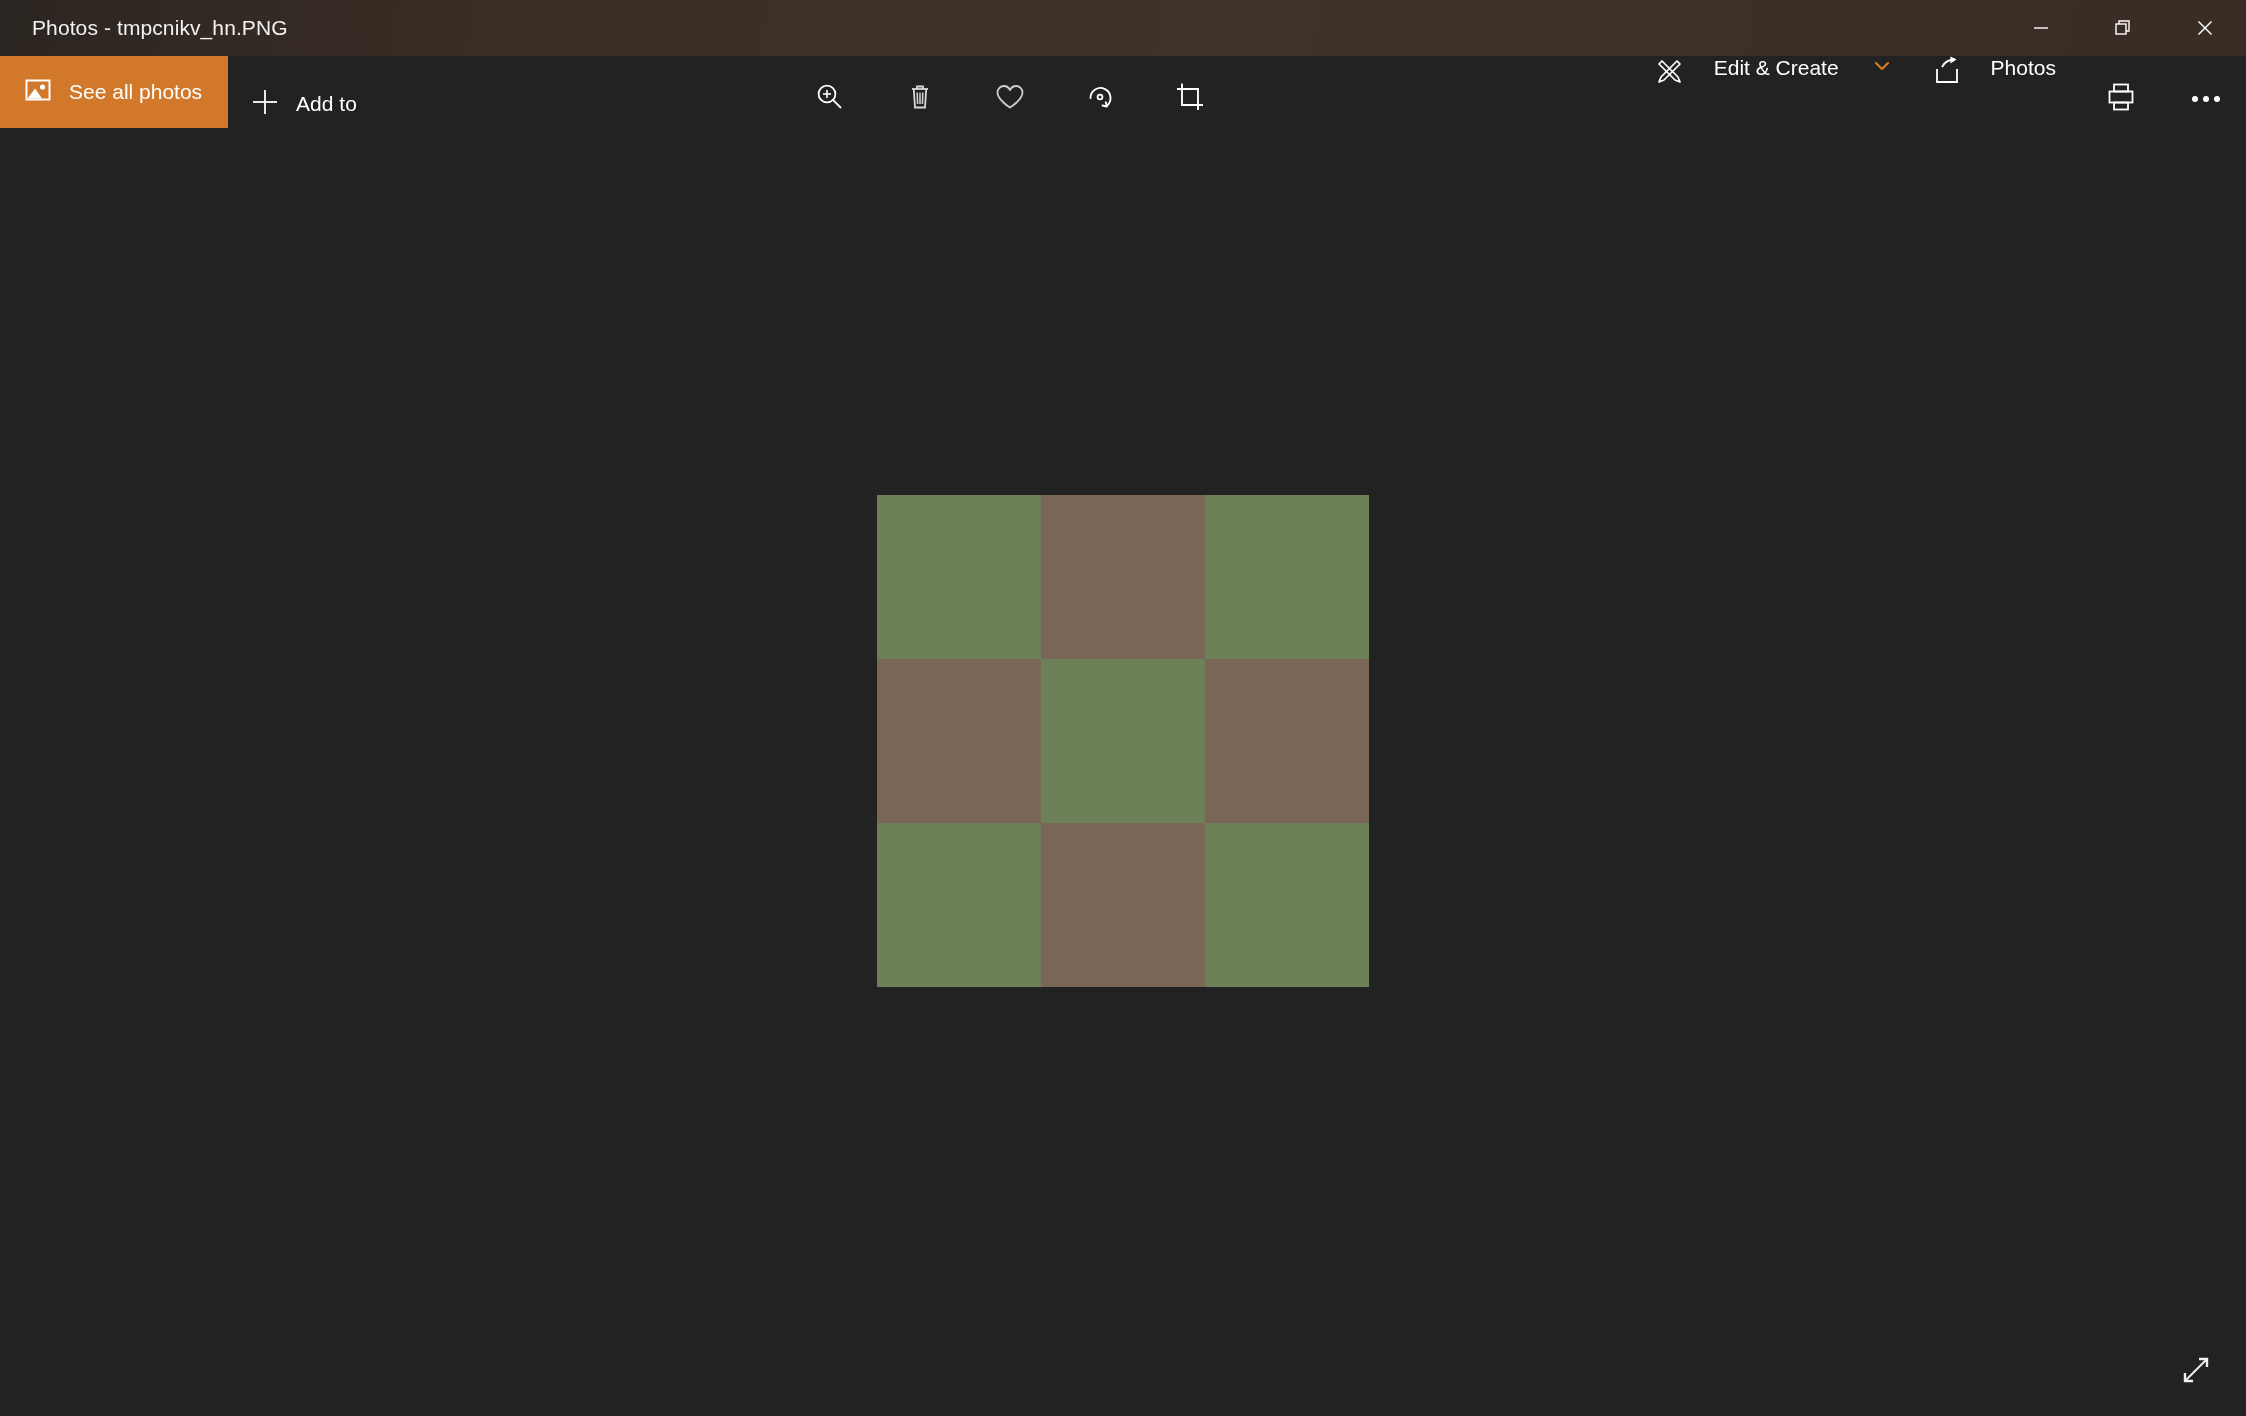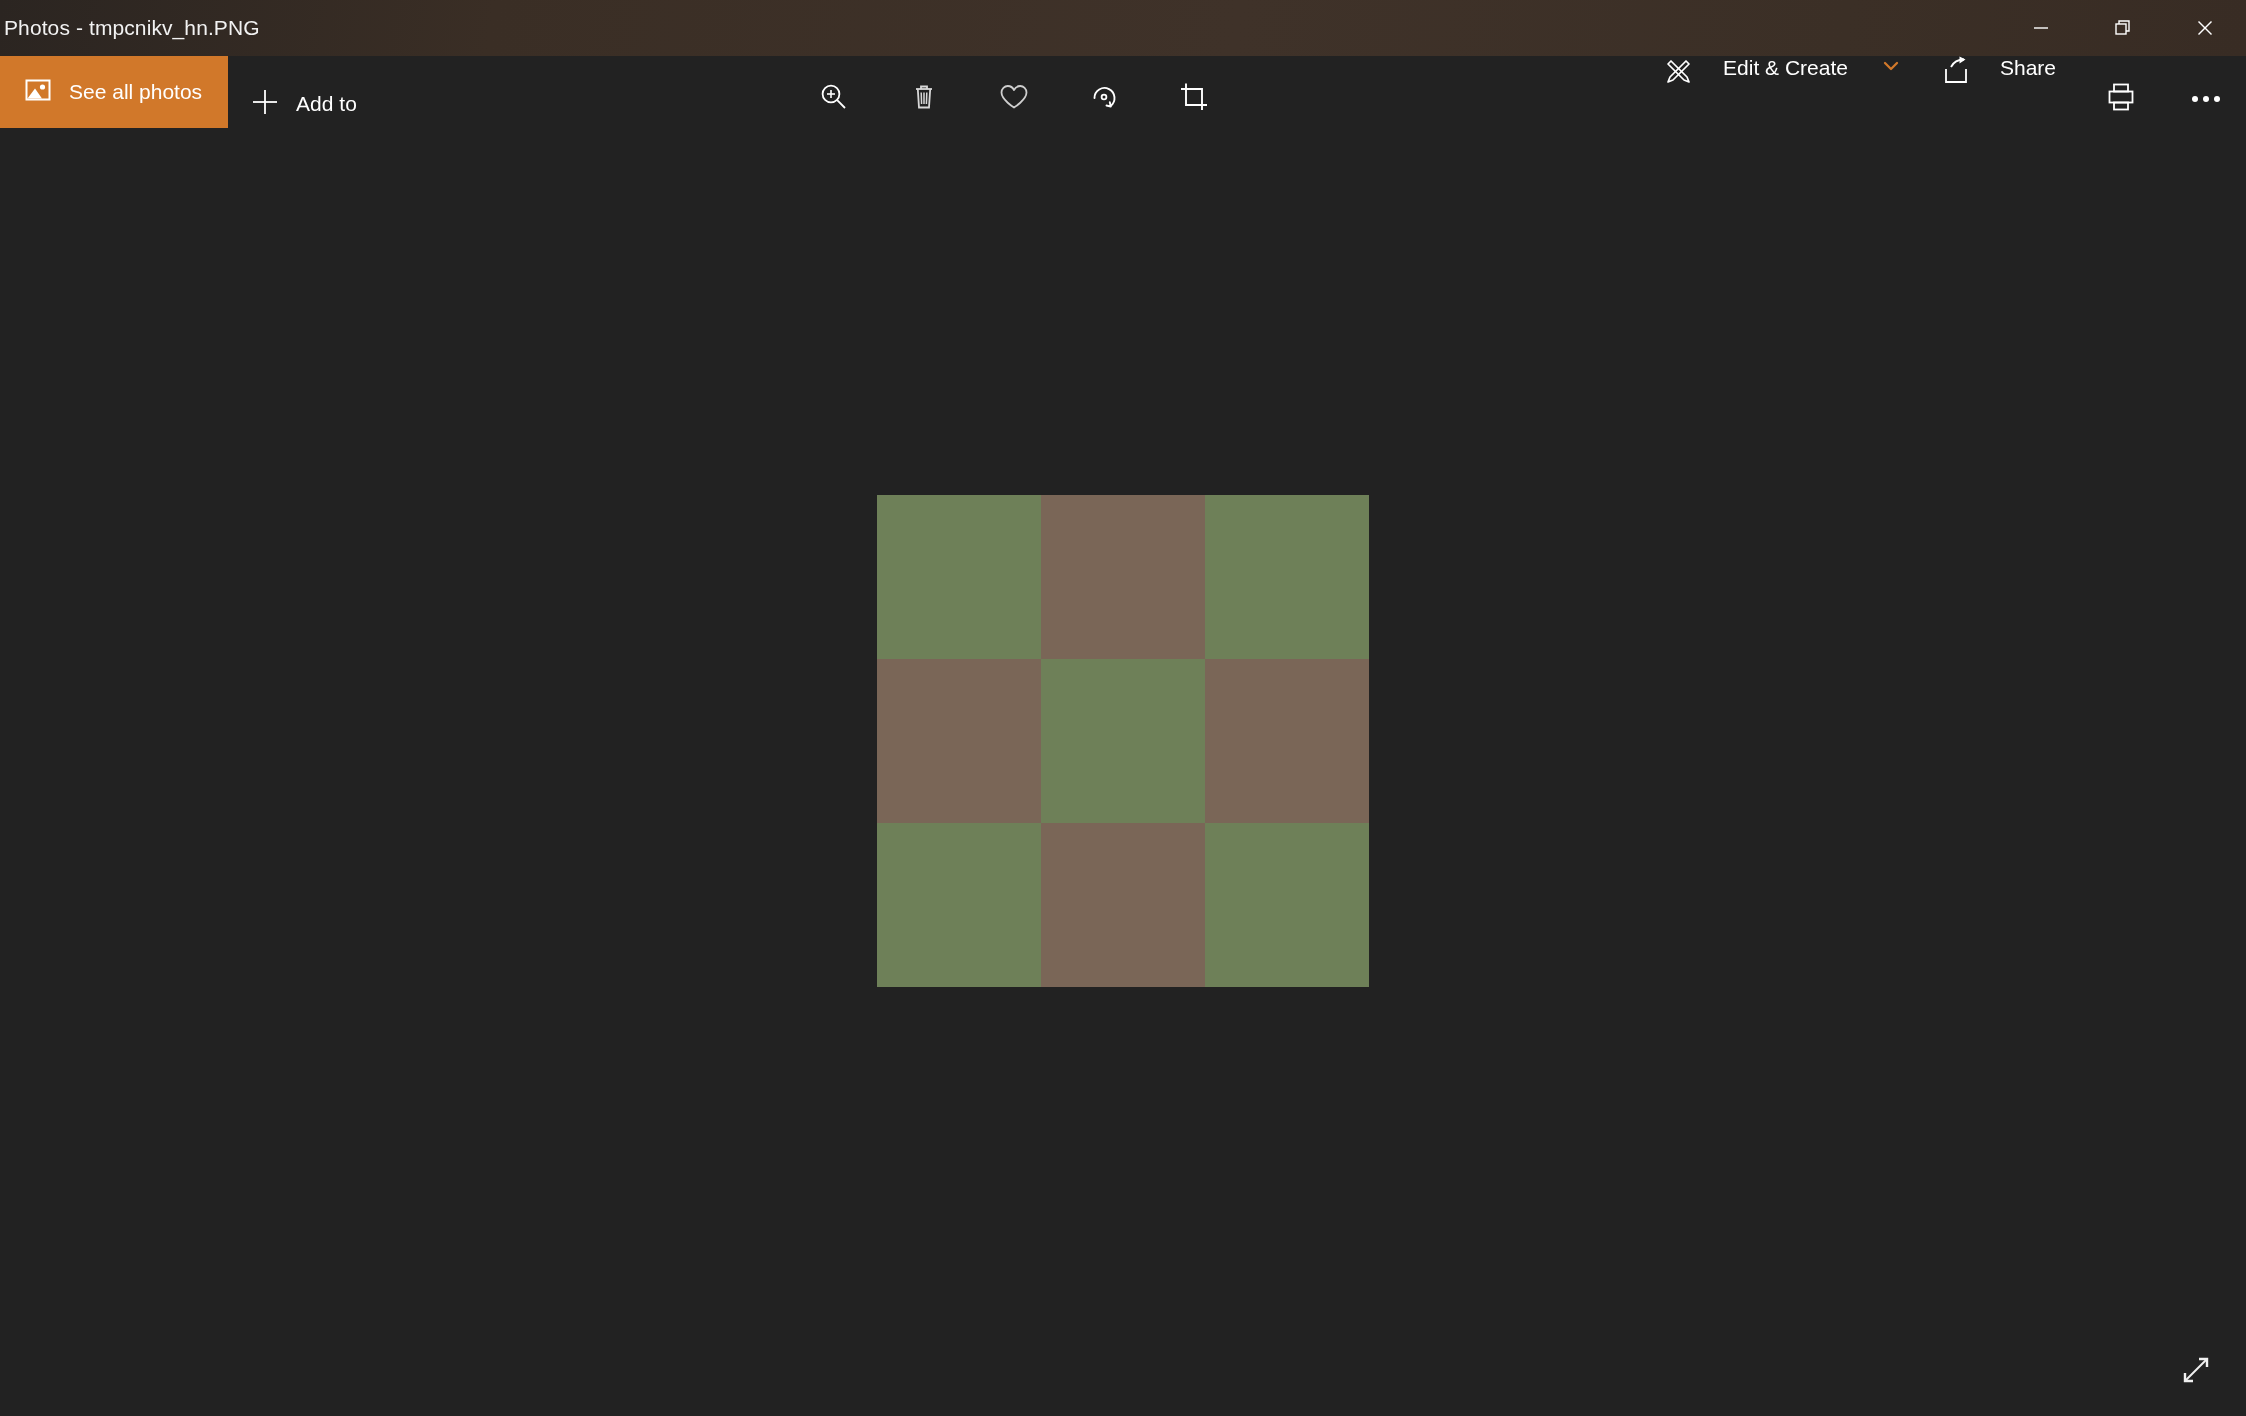--- a/index.html
+++ b/index.html
@@ -33,20 +33,21 @@
     justify-content: space-between;
   }
 
   .title-text {
     padding-left: 4px;
     font-size: 21px;
     color: #f2f2f2;
     letter-spacing: 0.1px;
     white-space: nowrap;
     user-select: none;
+    margin-left: 28px;
   }
 
   .window-controls {
     display: flex;
     height: 56px;
   }
 
   .win-btn {
     width: 82px;
     height: 56px;
@@ -320,21 +321,21 @@
       </div>
 
       <div class="text-btn">
         <span>
           <svg width="30" height="30" viewBox="0 0 30 30">
             <path d="M5 13 V26 H25 V13" fill="none" stroke="#ffffff" stroke-width="1.8"></path>
             <path d="M10 11 C13 5 18 3.5 23 3.5" fill="none" stroke="#ffffff" stroke-width="1.8"></path>
             <path d="M18.5 0.5 L24.5 3.6 L18.5 7.5 Z" fill="#ffffff"></path>
           </svg>
         </span>
-        <span class="label">Share</span>
+        <span class="label">Photos</span>
       </div>
 
       <div class="icon-btn">
         <span>
           <svg width="32" height="32" viewBox="0 0 32 32">
             <rect x="9" y="3.5" width="14" height="7" fill="none" stroke="#ffffff" stroke-width="1.8"></rect>
             <rect x="4.5" y="10.5" width="23" height="11" fill="none" stroke="#ffffff" stroke-width="1.8"></rect>
             <rect x="9" y="21.5" width="14" height="7" fill="none" stroke="#ffffff" stroke-width="1.8"></rect>
           </svg>
         </span>

